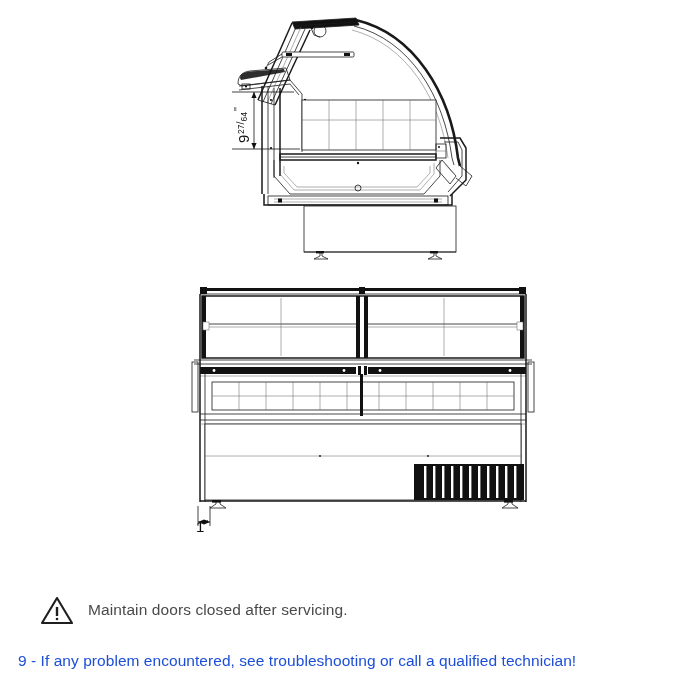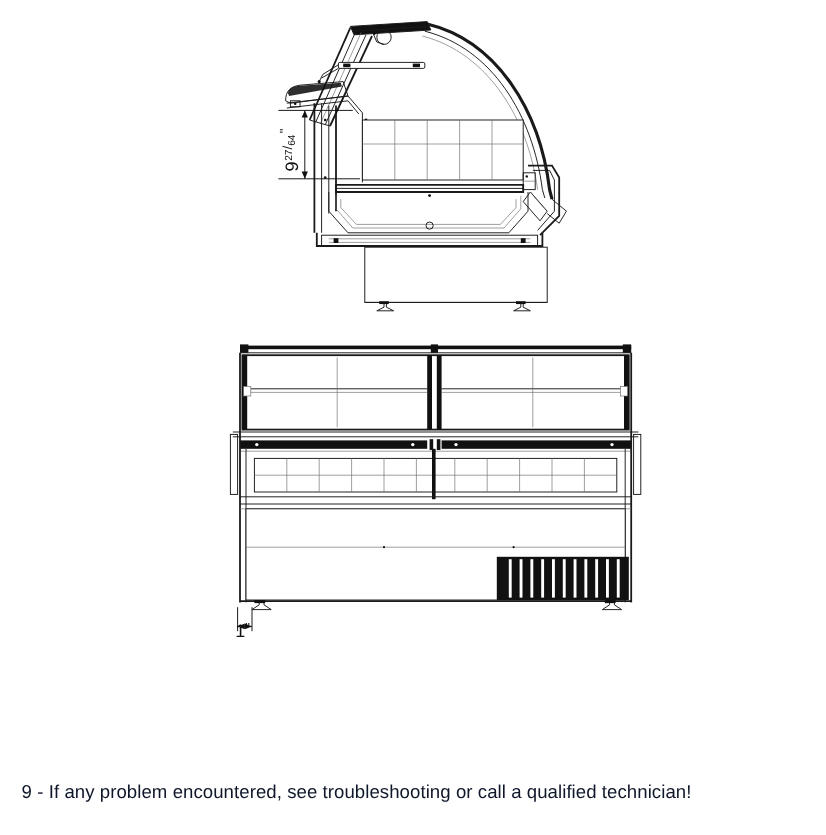--- a/index.html
+++ b/index.html
@@ -67,21 +67,21 @@
     letter-spacing: 0.1px;
     white-space: nowrap;
   }
 
   #footer-note {
     position: absolute;
     left: 18px;
     top: 652px;
     width: 660px;
     font-size: 15.5px;
-    color: #0f172a;
+    color: #1d4ed8;
     letter-spacing: 0.05px;
     white-space: nowrap;
   }
 
   
   #side-dimension-label {
     position: absolute;
     left: 232px;
     top: 92px;
     width: 22px;
@@ -345,16 +345,26 @@
       <line class="dimln" x1="20" y1="228" x2="20" y2="248"></line>
       <line class="dimln" x1="32" y1="228" x2="32" y2="248"></line>
       <line class="dimln" x1="20" y1="244" x2="32" y2="244"></line>
       <path class="fillblack" d="M 20 244 L 26 241.6 L 26 246.4 Z"></path>
       <path class="fillblack" d="M 32 244 L 26 241.6 L 26 246.4 Z"></path>
     </svg>
   </div>
 
   <div id="front-dimension-label"><span>1</span><span class="inchmark">"</span></div>
 
+  <div id="warning-notice">
+    <span id="warning-triangle-icon">
+      <svg viewBox="0 0 34 30" xmlns="http://www.w3.org/2000/svg">
+        <path d="M 17 3 L 32 28 L 2 28 Z" fill="none" stroke="#1f1f1f" stroke-width="2.1" stroke-linejoin="round"></path>
+        <rect x="15.8" y="12" width="2.4" height="9" fill="#1f1f1f"></rect>
+        <circle cx="17" cy="24" r="1.3" fill="#1f1f1f"></circle>
+      </svg>
+    </span>
+    <span id="warning-notice-text">Maintain doors closed after servicing.</span>
+  </div>
 
   <div id="footer-note">9 - If any problem encountered, see troubleshooting or call a qualified technician!</div>
 
 </div>
 
 </body></html>

